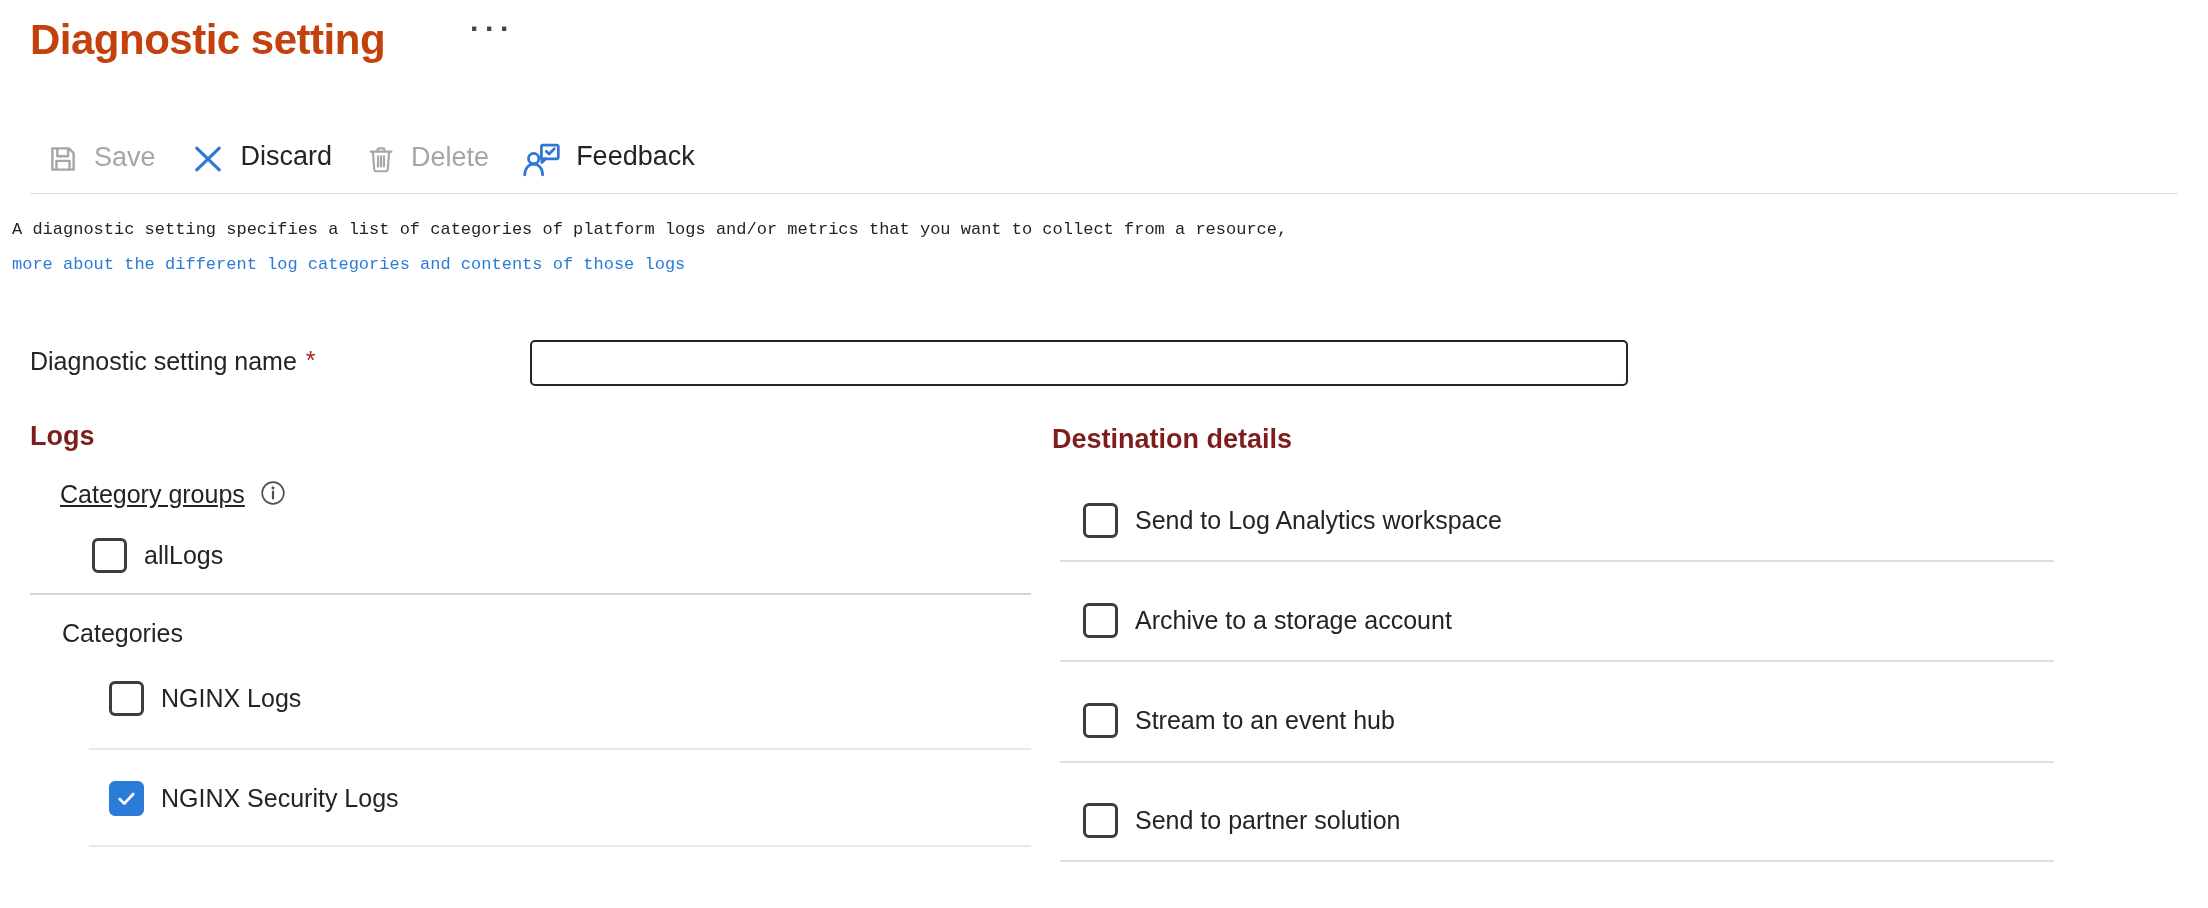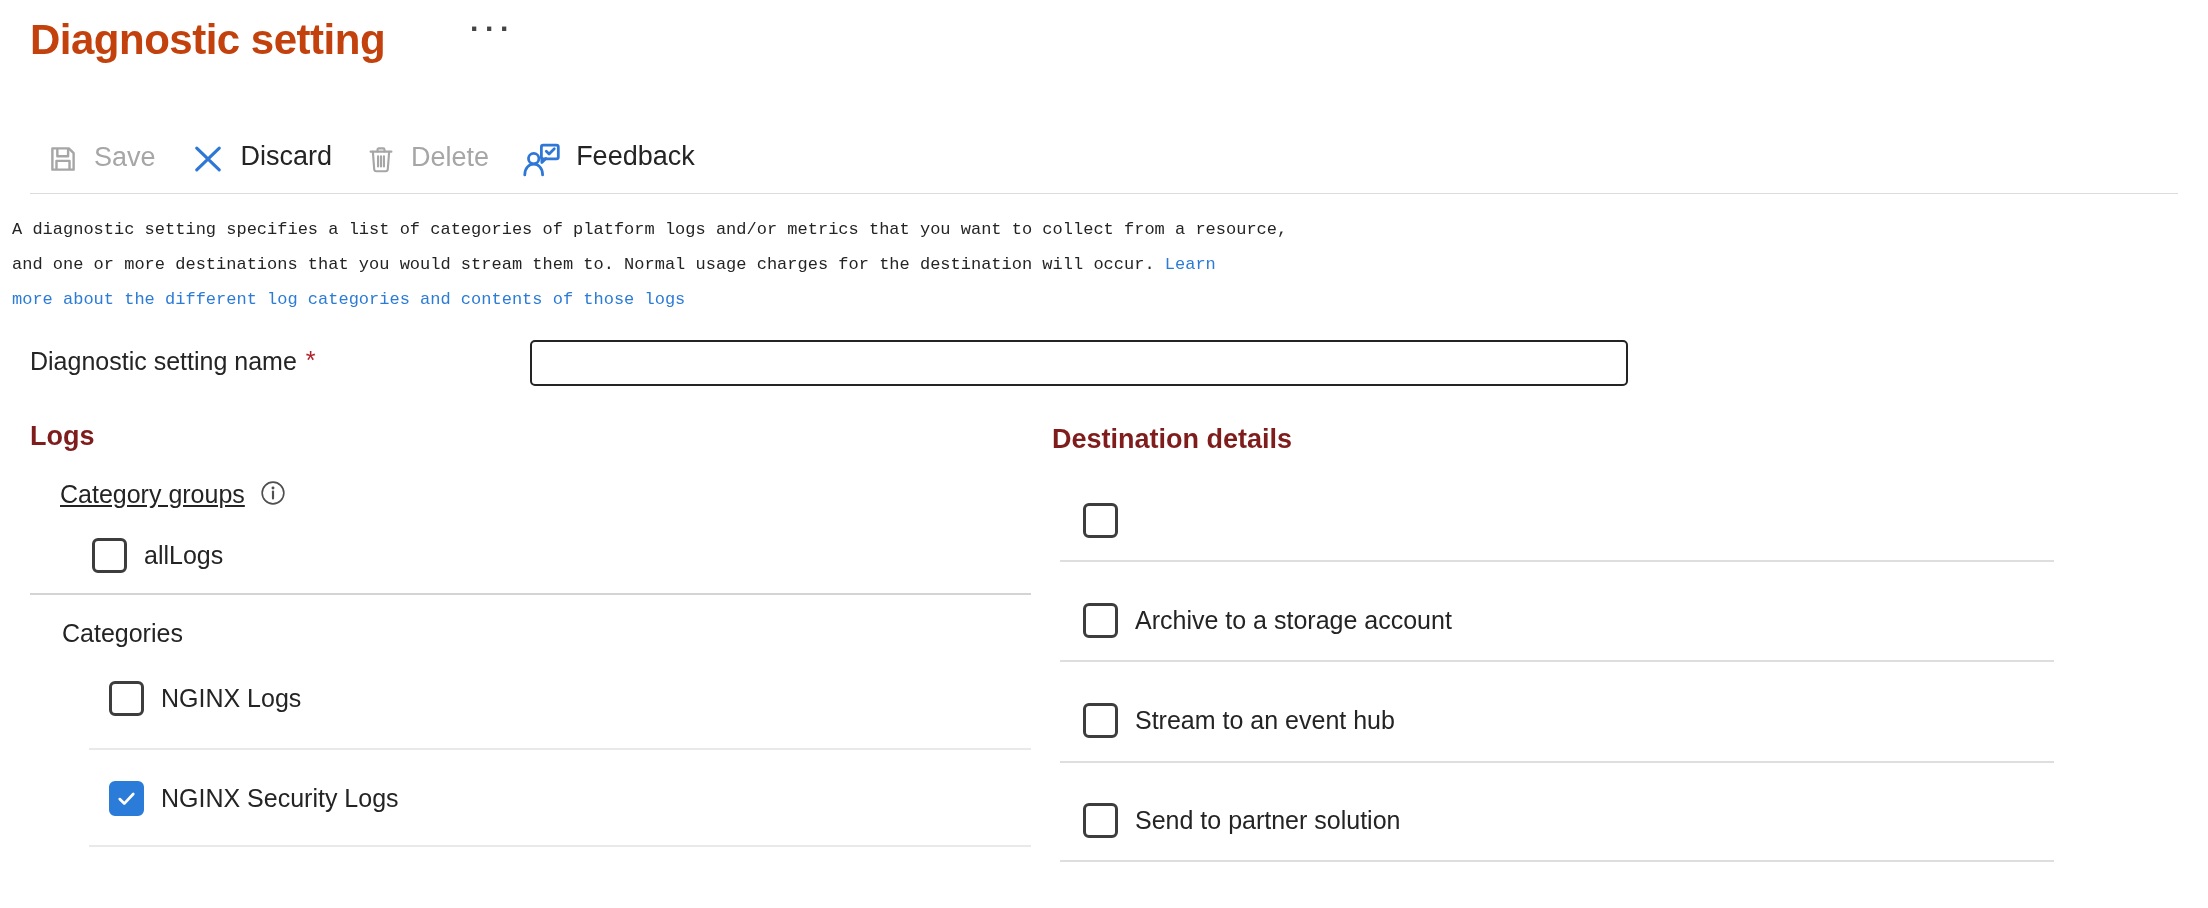--- a/index.html
+++ b/index.html
@@ -133,25 +133,20 @@
     </span>
     <span>Feedback</span>
   </button>
 </div>
 
 <div class="abs toolbar-divider"></div>
 
 <div class="abs description">
   <div class="line">A diagnostic setting specifies a list of categories of platform logs and/or metrics that you want to collect from a resource,</div>
   <div class="line">
-    <span>and one or more destinations that you would stream them to. Normal usage charges for the destination will occur.</span>
-    <span> </span>
-    <a class="link">Learn</a>
-  </div>
-  <div class="line">
     <a class="link">more about the different log categories and contents of those logs</a>
   </div>
 </div>
 
 <div class="abs name-label">
   <span>Diagnostic setting name</span><span class="required-star">*</span>
 </div>
 <input class="abs name-input" type="text" value="" style="">
 
 <h2 class="abs section-heading logs-heading">Logs</h2>
@@ -197,20 +192,21 @@
 </div>
 
 <div class="abs divider div-nginx2"></div>
 
 <h2 class="abs section-heading dest-heading">Destination details</h2>
 
 <div class="abs check-row dest-row-0">
   <div class="checkbox">
     
   </div>
+  <span class="row-label">Send to Log Analytics workspace</span>
 </div>
 <div class="abs divider div-dest-0"></div>
 
 <div class="abs check-row dest-row-1">
   <div class="checkbox">
     
   </div>
   <span class="row-label">Archive to a storage account</span>
 </div>
 <div class="abs divider div-dest-1"></div>

